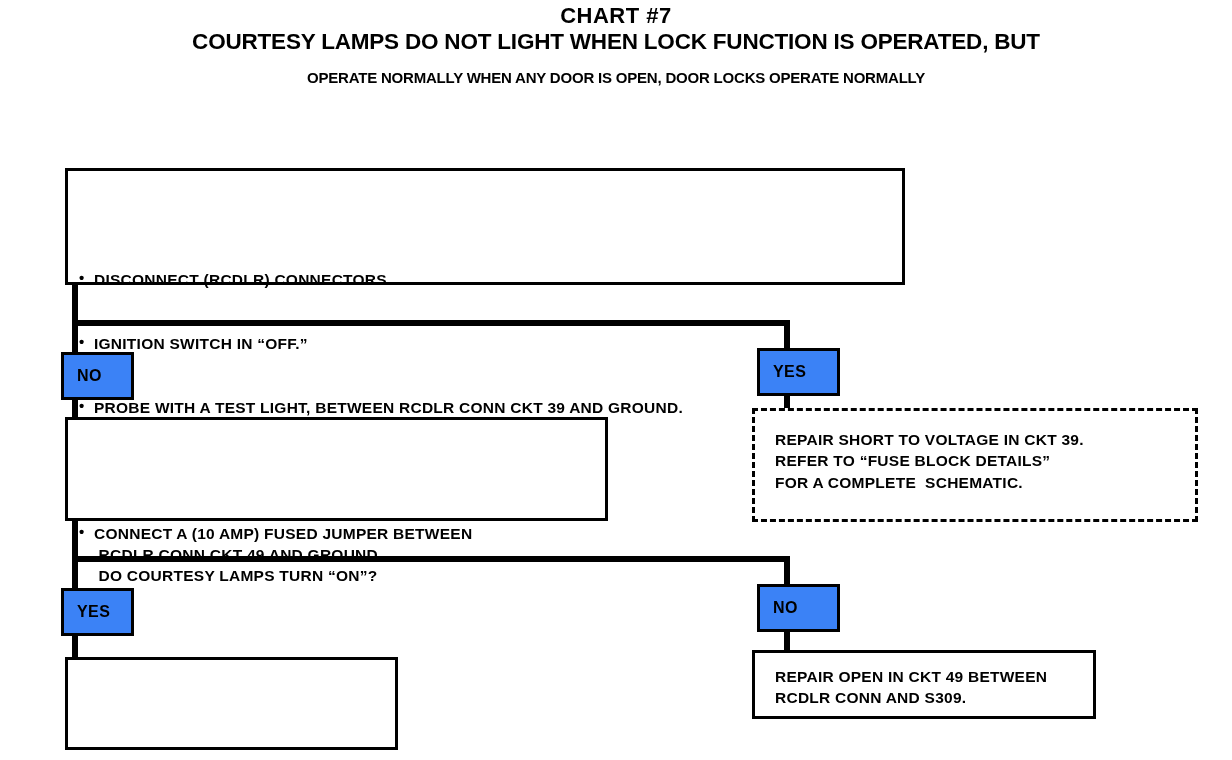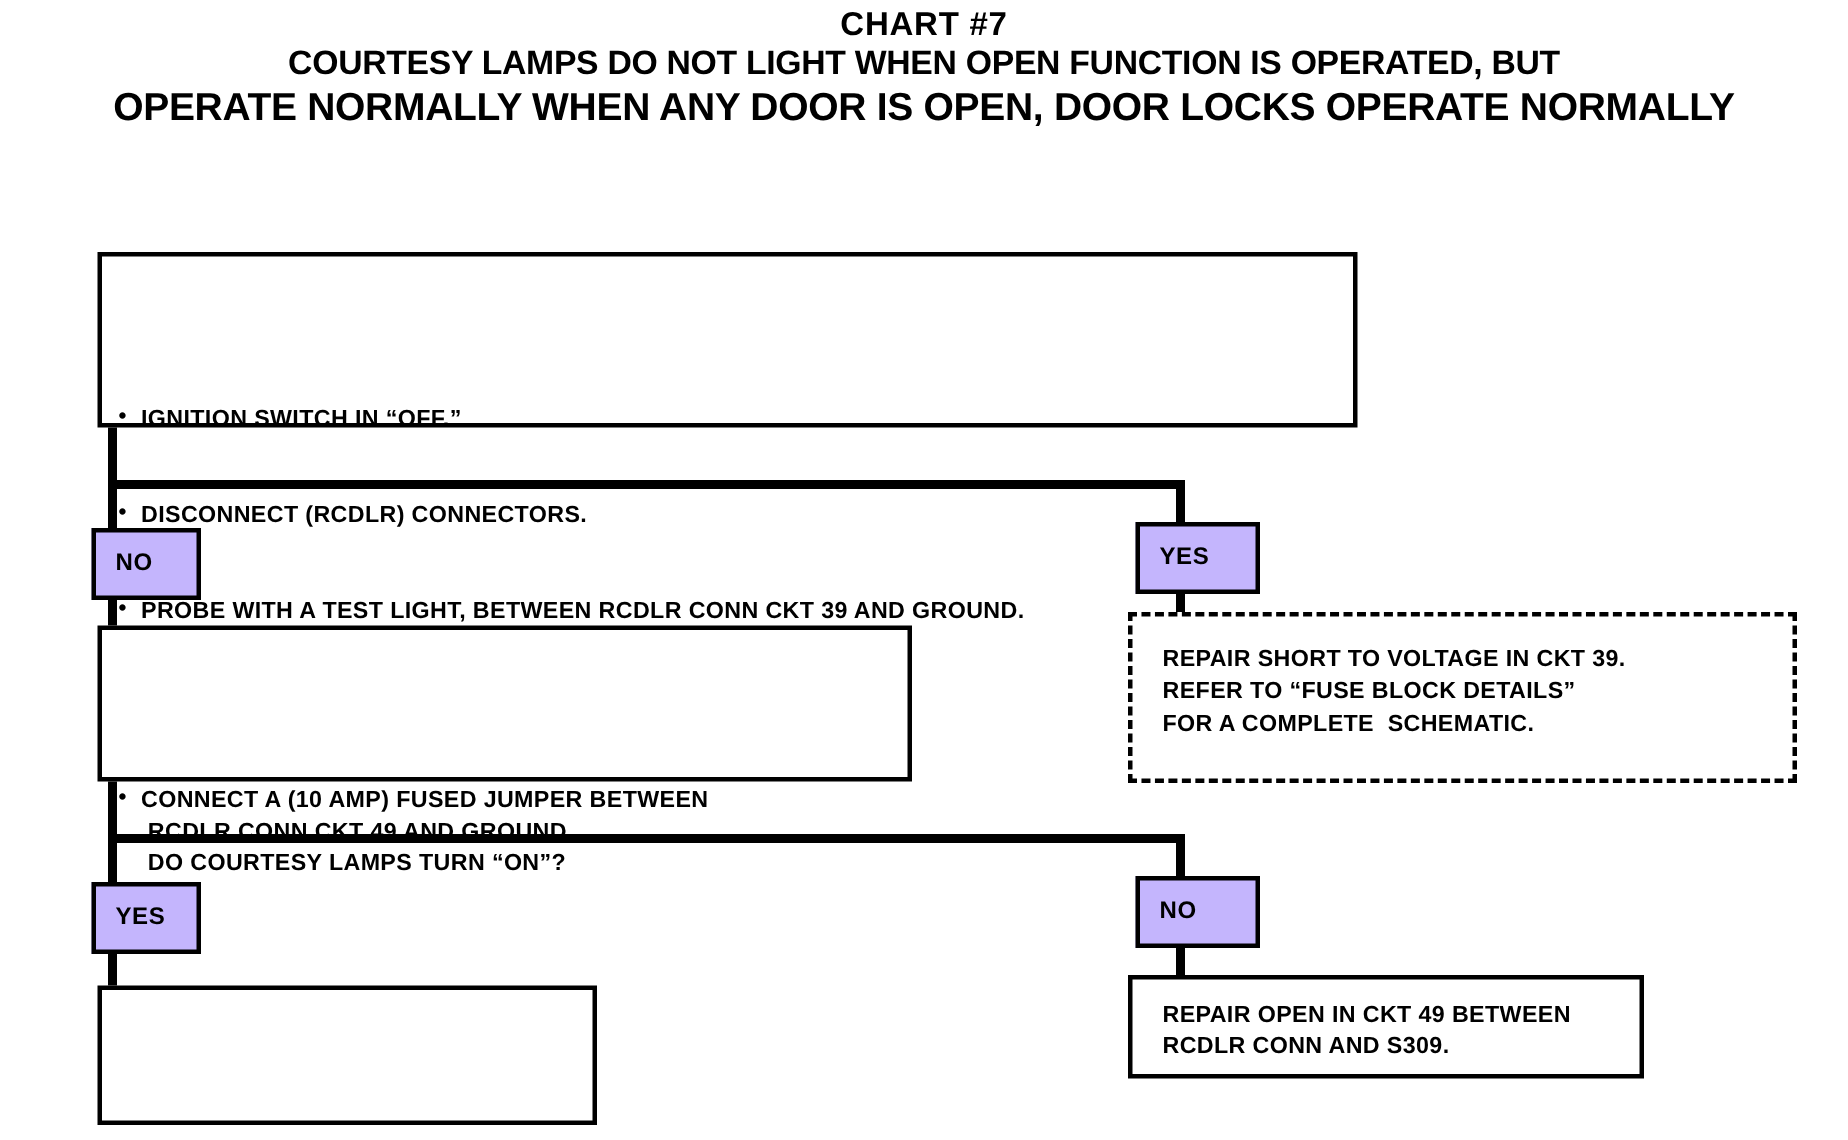--- a/index.html
+++ b/index.html
@@ -33,22 +33,22 @@
   }
   #title-main {
     font-size: 22px;
     letter-spacing: 0.5px;
   }
   #title-sub1 {
     font-size: 22.5px;
     margin-top: 2px;
   }
   #title-sub2 {
-    font-size: 26px;
-    margin-top: 3px;
+    font-size: 15px;
+    margin-top: 16px;
   }
 
   
   .box {
     position: absolute;
     background: #ffffff;
     border: 3px solid #000000;
     box-sizing: border-box;
     z-index: 5;
   }
@@ -78,21 +78,21 @@
     content: "\2022";
     position: absolute;
     left: 0;
     top: -1px;
     font-size: 15px;
   }
 
   
   .yn-box {
     position: absolute;
-    background: #c4b5fd;
+    background: #3b82f6;
     border: 3px solid #000000;
     box-sizing: border-box;
     display: flex;
     align-items: center;
     justify-content: flex-start;
     z-index: 6;
   }
   .yn-label {
     font-size: 16px;
     font-weight: bold;
@@ -155,41 +155,41 @@
   #v-yes2-check   { left: 72px;  top: 633px;  height: 27px;  }
   #v-no2-repair   { left: 784px; top: 629px;  height: 24px;  }
 </style>
 </head>
 <body>
 
 <div id="page">
 
   <div id="title-block">
     <div class="title-line" id="title-main">CHART #7</div>
-    <div class="title-line" id="title-sub1">COURTESY LAMPS DO NOT LIGHT WHEN OPEN FUNCTION IS OPERATED, BUT</div>
+    <div class="title-line" id="title-sub1">COURTESY LAMPS DO NOT LIGHT WHEN LOCK FUNCTION IS OPERATED, BUT</div>
     <div class="title-line" id="title-sub2">OPERATE NORMALLY WHEN ANY DOOR IS OPEN, DOOR LOCKS OPERATE NORMALLY</div>
   </div>
 
   <div class="vline" id="v-step1-down"></div>
   <div class="hline" id="h-branch1"></div>
   <div class="vline" id="v-branch1-yes"></div>
   <div class="vline" id="v-no1-step2"></div>
   <div class="vline" id="v-yes1-repair"></div>
 
   <div class="vline" id="v-step2-down"></div>
   <div class="hline" id="h-branch2"></div>
   <div class="vline" id="v-branch2-no"></div>
   <div class="vline" id="v-yes2-check"></div>
   <div class="vline" id="v-no2-repair"></div>
 
   <div class="box" id="box-step1">
     <div class="box-text">
       <ul class="bullet-list">
+        <li>DISCONNECT (RCDLR) CONNECTORS.</li>
         <li>IGNITION SWITCH IN “OFF.”</li>
-        <li>DISCONNECT (RCDLR) CONNECTORS.</li>
         <li>PROBE WITH A TEST LIGHT, BETWEEN RCDLR CONN CKT 39 AND GROUND.
  IS TEST LIGHT “ON”?</li>
       </ul>
     </div>
   </div>
 
   <div class="yn-box" id="yn-no-1">
     <span class="yn-label">NO</span>
   </div>
 

